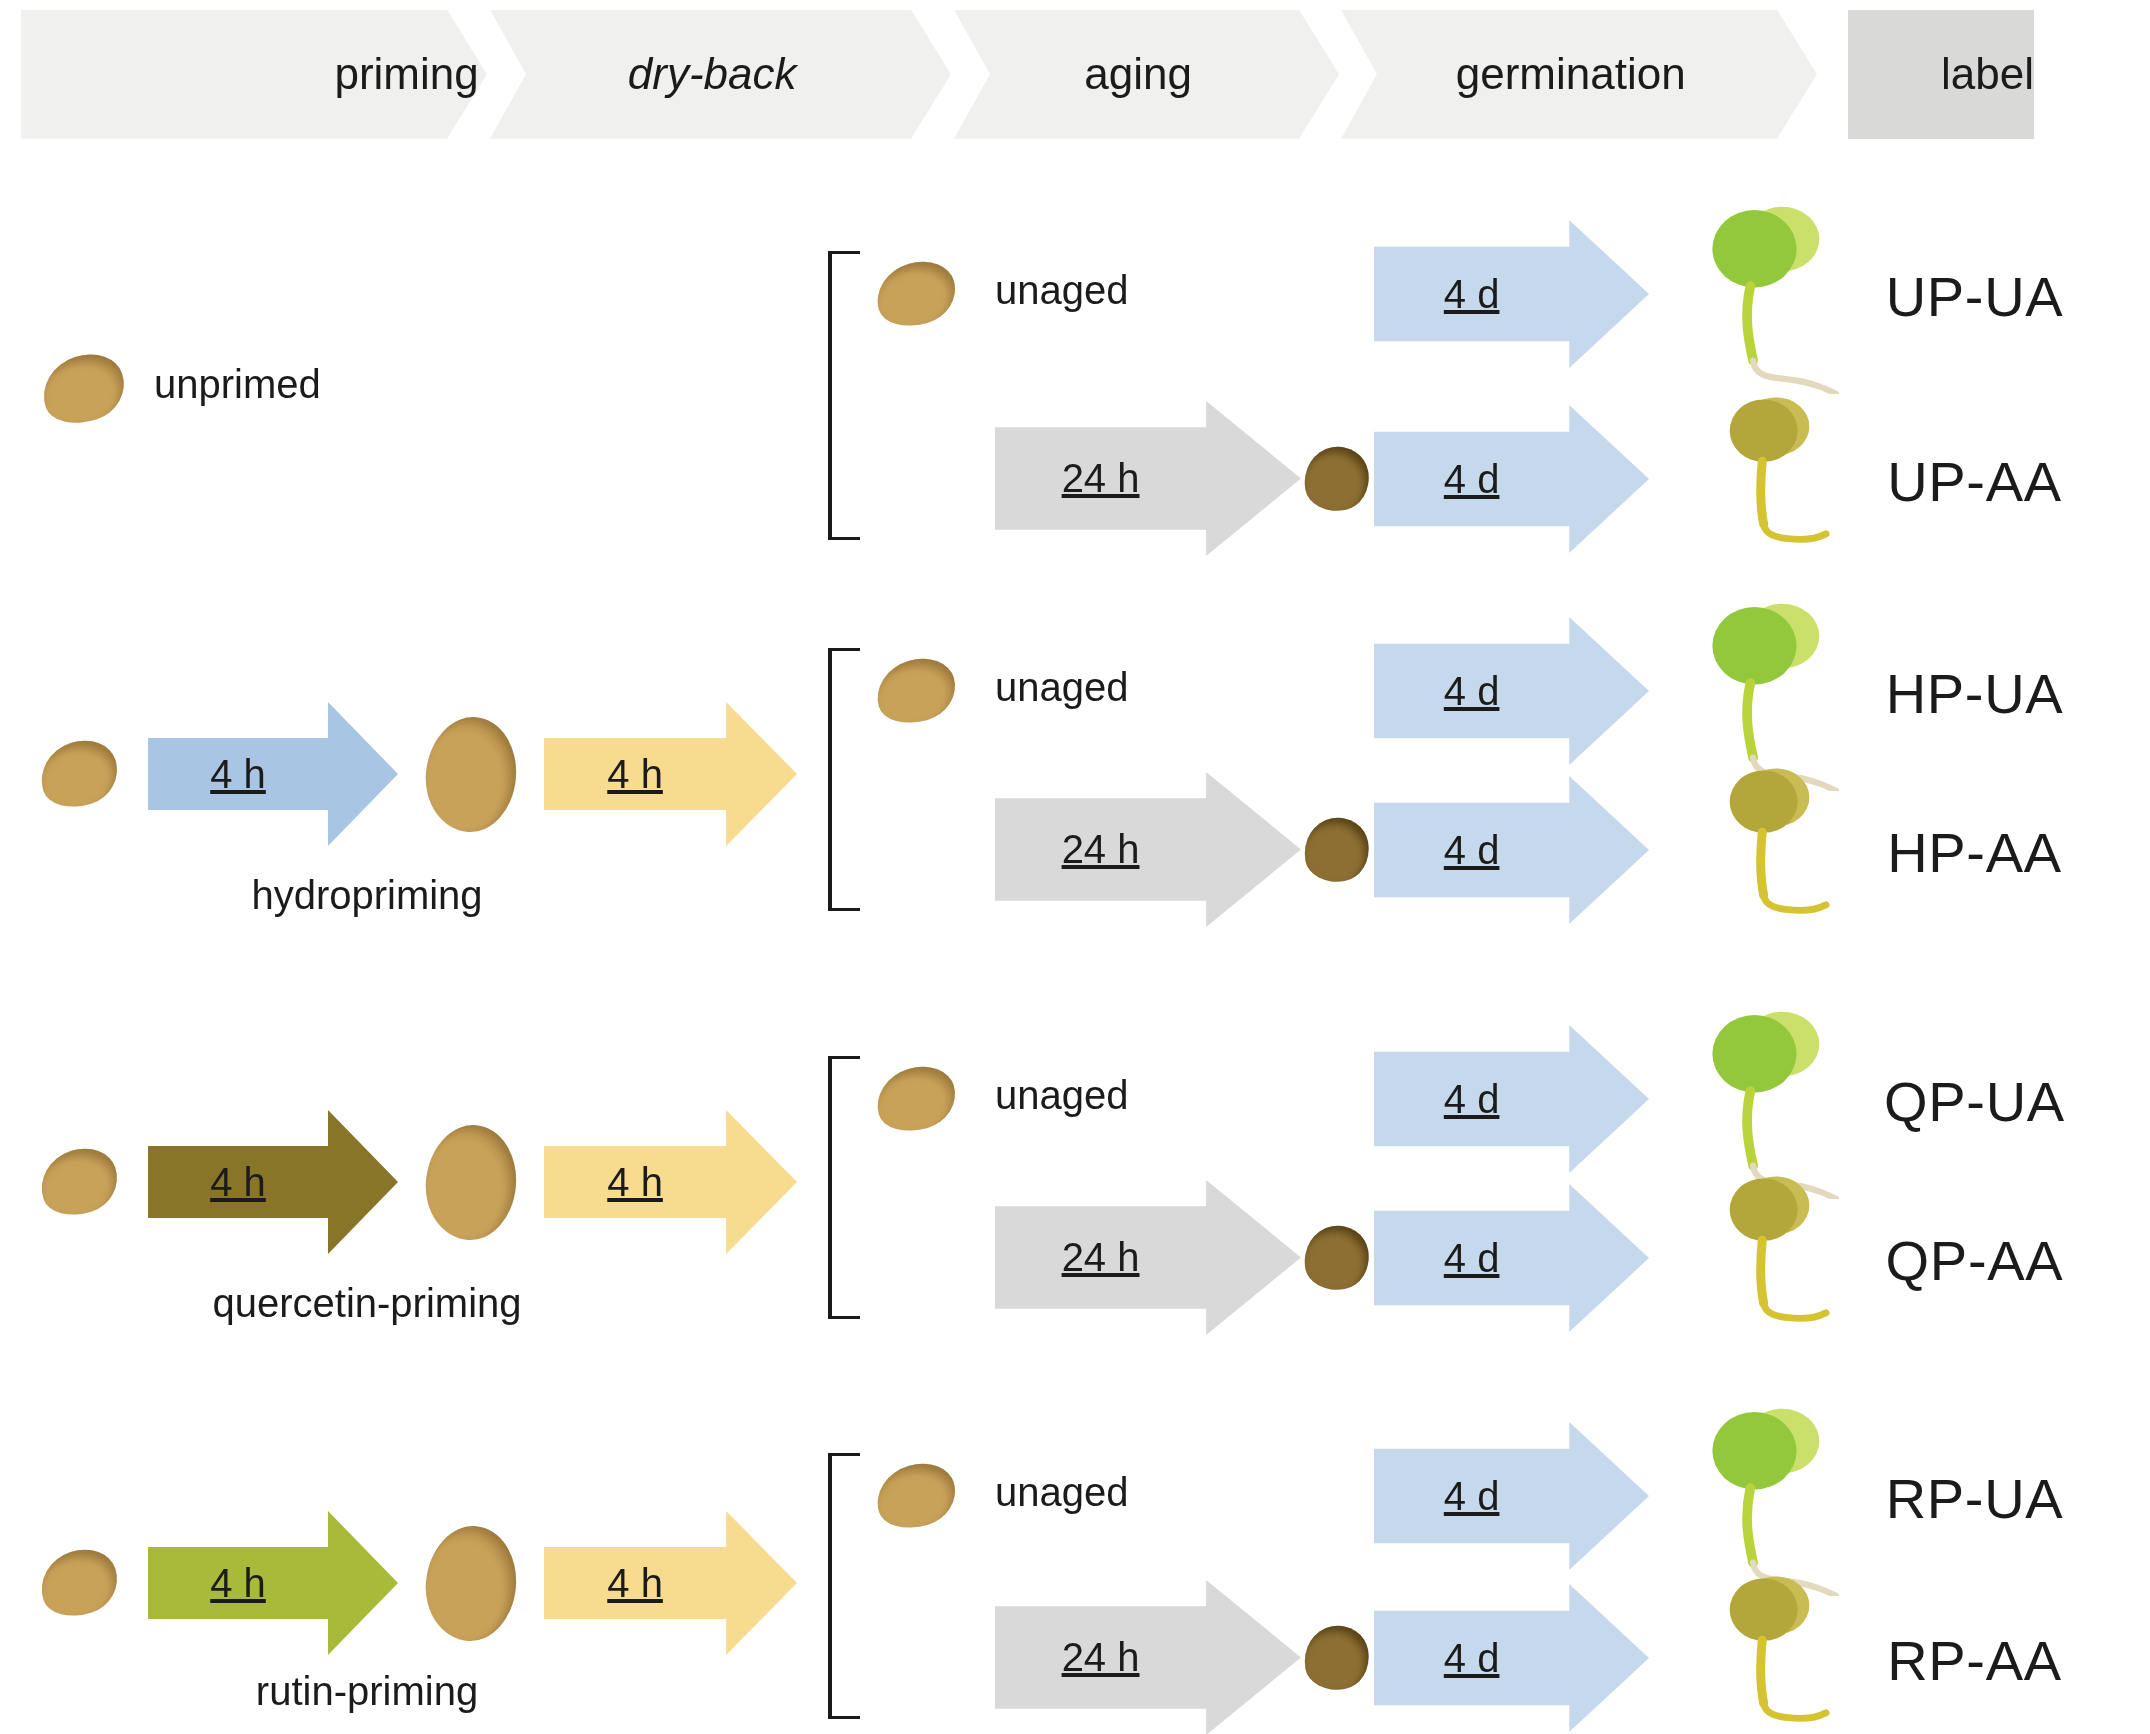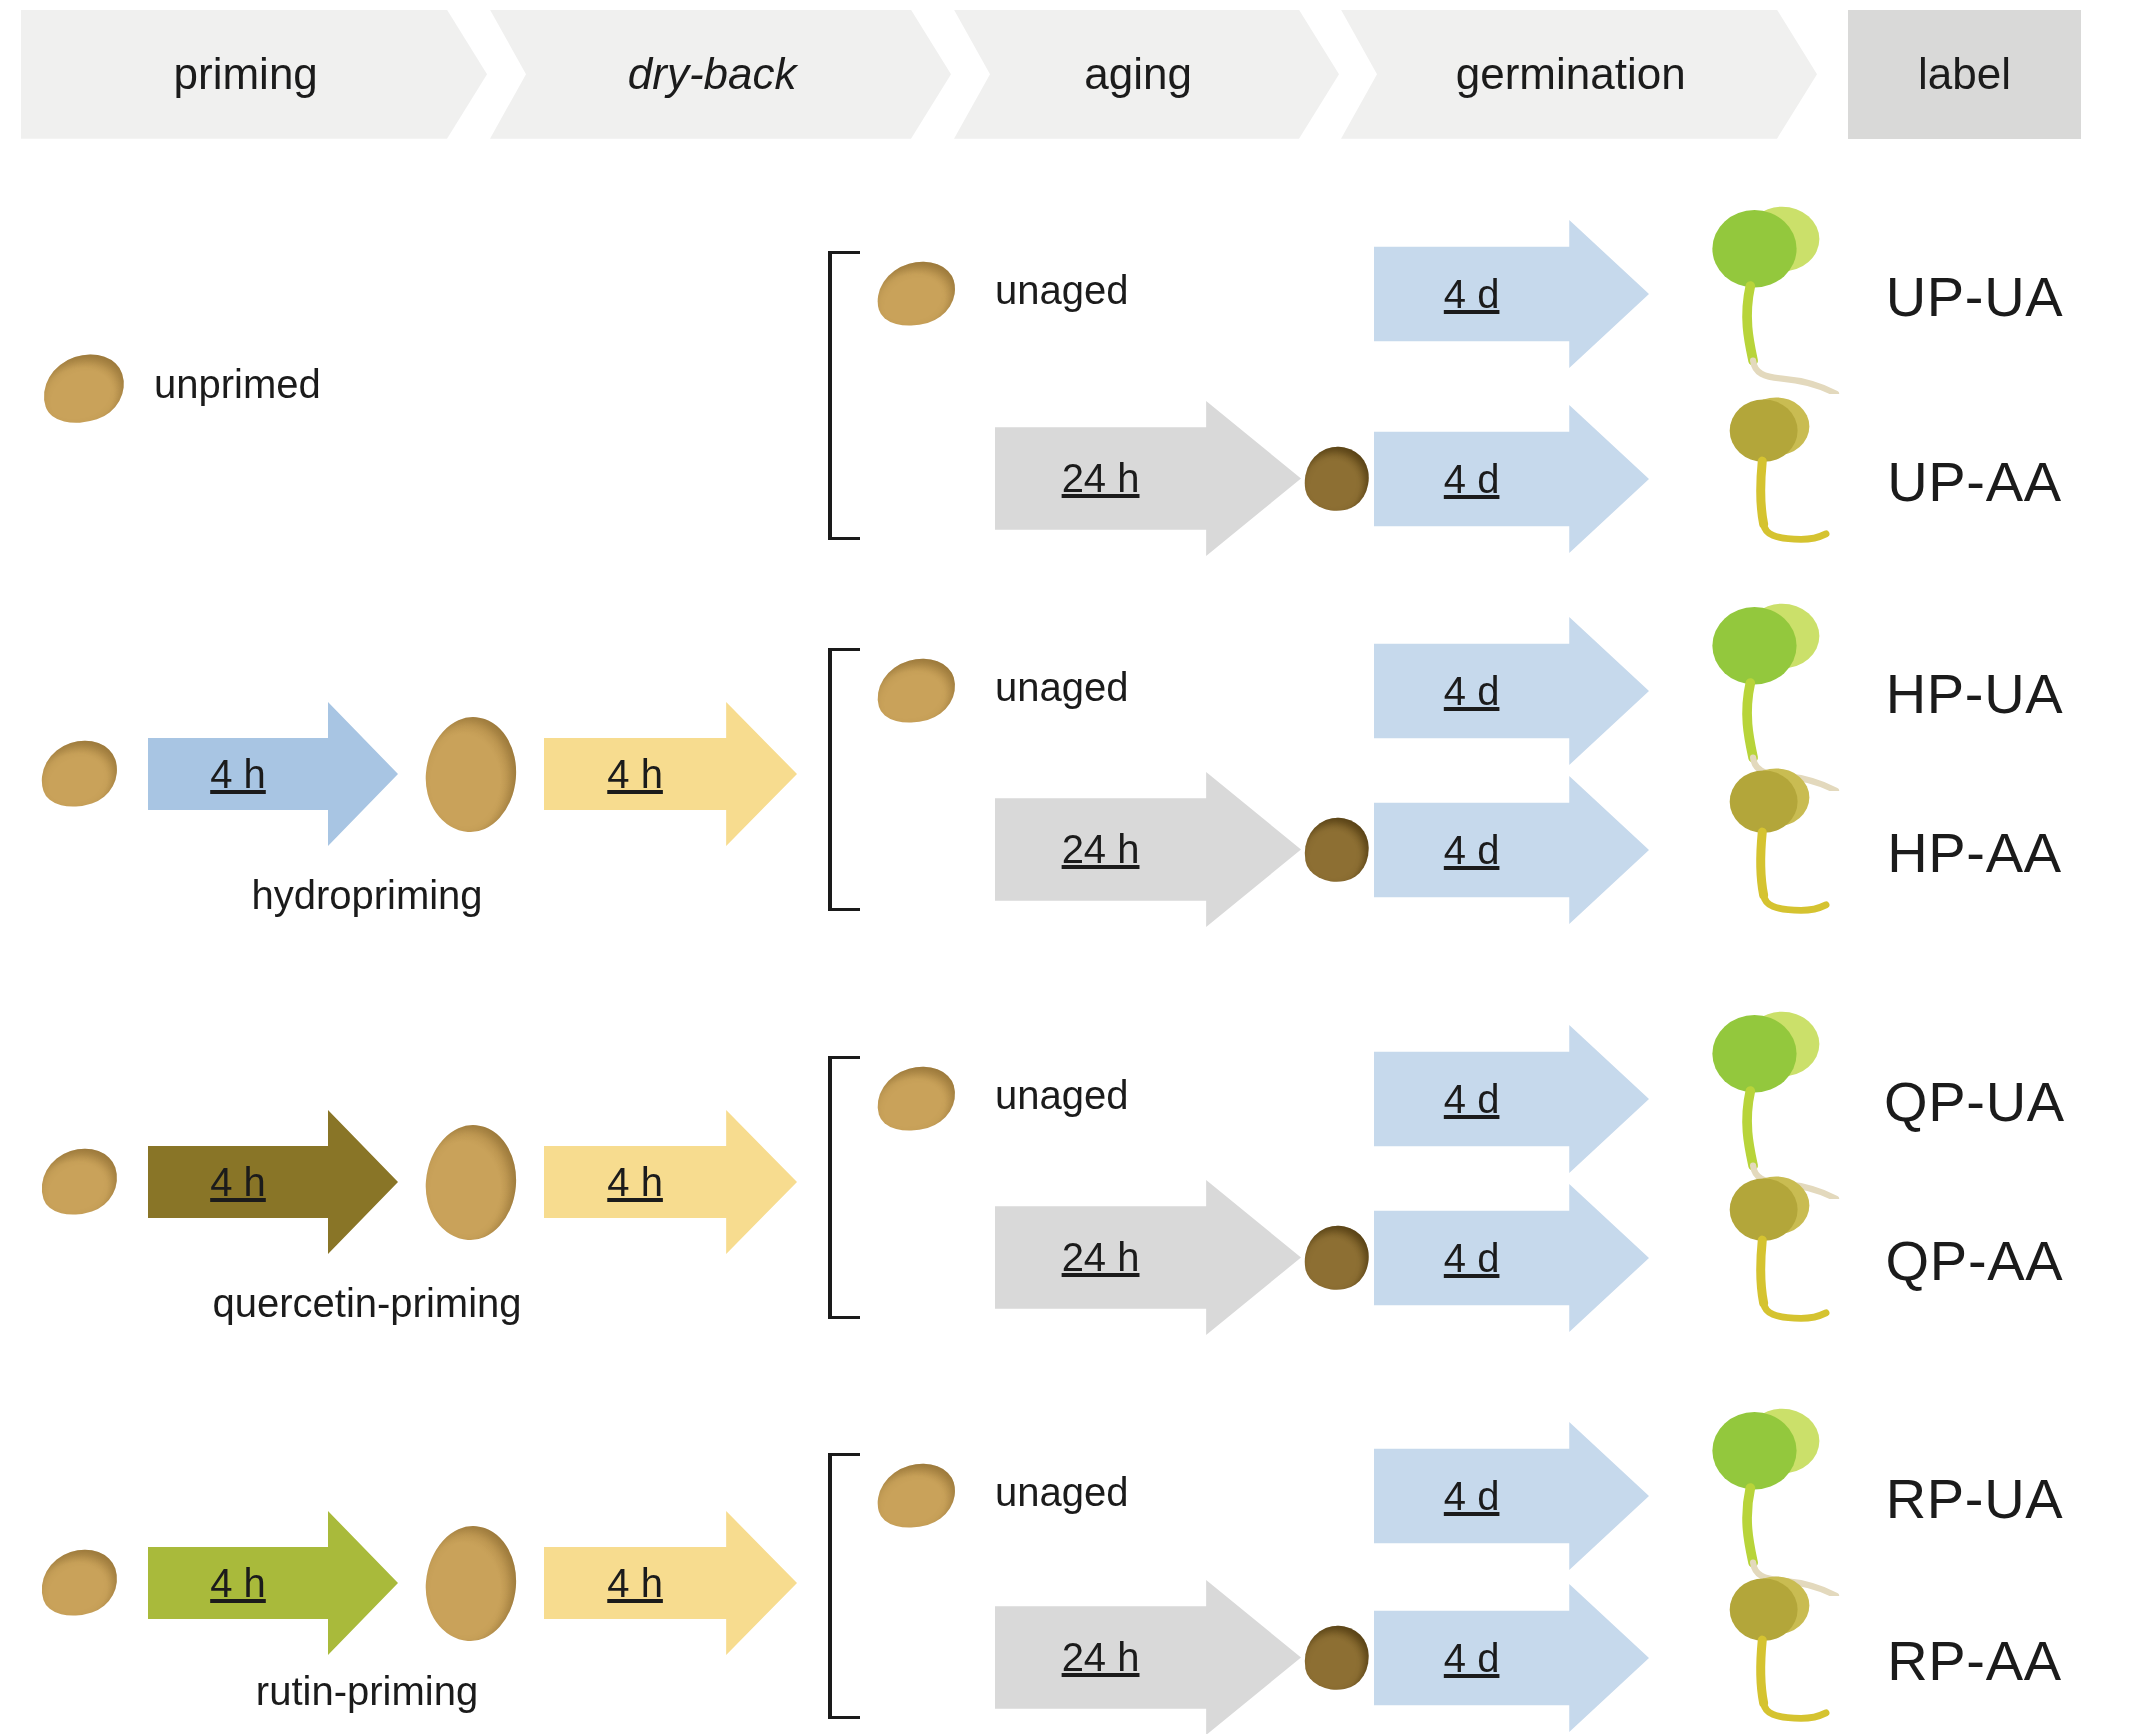--- a/index.html
+++ b/index.html
@@ -3,21 +3,21 @@
 <meta charset="utf-8">
 <style>
   html,body{margin:0;padding:0;background:#ffffff;}
   #fig{position:relative;width:2151px;height:1734px;background:#fff;overflow:hidden;
        font-family:"Liberation Sans",sans-serif;color:var(--text,#1b1b1b);}
 
   
   .chev{position:absolute;top:9.7px;height:129px;background:var(--chevron-gray);
         display:flex;align-items:center;justify-content:center;font-size:44px;}
   .chev .t{transform:translateX(-8.3px);}
-  .chev.first{clip-path:polygon(0 0,calc(100% - 40px) 0,100% 50%,calc(100% - 40px) 100%,0 100%);}
+  .chev.first{clip-path:polygon(0 0,calc(100% - 40px) 0,100% 50%,calc(100% - 40px) 100%,0 100%);justify-content:flex-end;}
   .chev.mid{clip-path:polygon(0 0,calc(100% - 40px) 0,100% 50%,calc(100% - 40px) 100%,0 100%,36px 50%);}
   .labelbox{position:absolute;top:9.7px;height:129px;background:var(--label-box-gray);
         display:flex;align-items:center;justify-content:center;font-size:44px;}
 
   
   .r0{--ua:294px;--aa:479px;--pc:388px;--capy:388px;}
   .r1{--ua:691px;--aa:850px;--pc:774px;--capy:901px;}
   .r2{--ua:1099px;--aa:1258px;--pc:1182px;--capy:1309px;}
   .r3{--ua:1496px;--aa:1658px;--pc:1583px;--capy:1697px;}
 
@@ -88,21 +88,21 @@
     </div>
   <div class="chev mid" style="left:490px;width:461px;font-style:italic;">
     <span class="t">dry-back</span>
     </div>
   <div class="chev mid" style="left:1341px;width:476px;">
     <span class="t">germination</span>
     </div>
   <div class="chev mid" style="left:954px;width:385px;">
     <span class="t">aging</span>
     </div>
-  <div class="labelbox" style="left:1848px;width:233px;">
+  <div class="labelbox" style="left:1848px;width:186px;justify-content:flex-end;">
     <span>label</span>
     </div>
 
   <div class="r0">
     <div class="seed seed1"></div>
     <div class="rowname">unprimed</div>
 
     <div class="bracket"></div>
     <div class="seed useed"></div>
     <div class="unaged-text">unaged</div>

